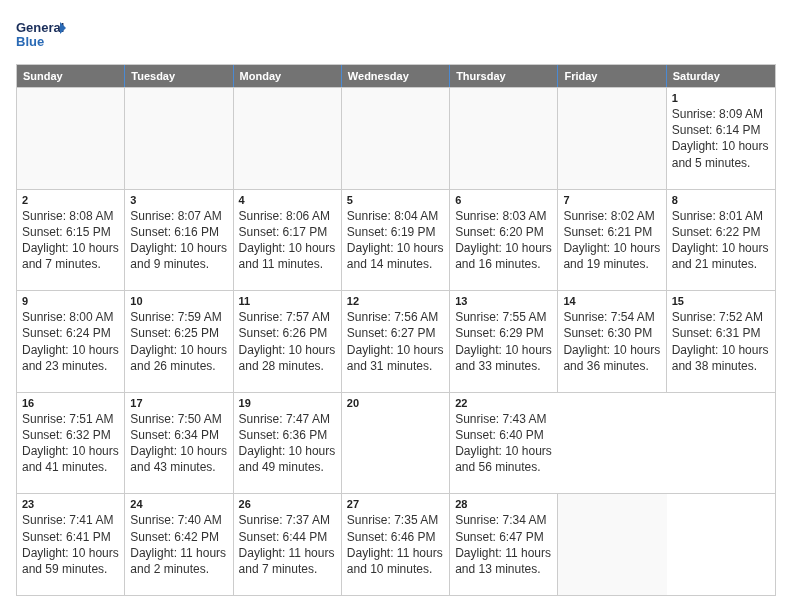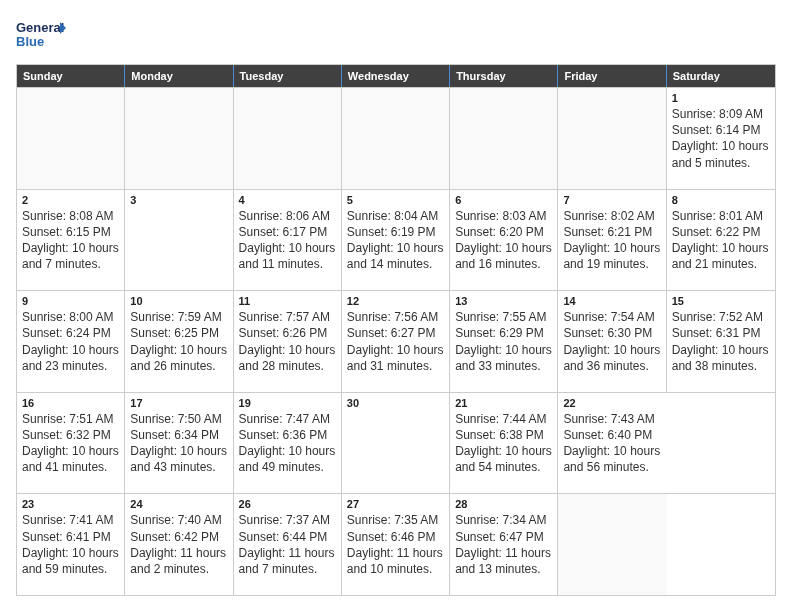--- a/index.html
+++ b/index.html
@@ -44,21 +44,21 @@
     }
     .calendar {
       flex: 1;
       display: flex;
       flex-direction: column;
       border: 1px solid #ccc;
     }
     .cal-header {
       display: grid;
       grid-template-columns: repeat(7, 1fr);
-      background: #404040;
+      background: #737373;
     }
     .cal-header-cell {
       color: #fff;
       font-size: 11px;
       font-weight: bold;
       padding: 5px 6px;
       text-align: left;
       border-right: 1px solid #4a8ad4;
     }
     .cal-header-cell:last-child {
@@ -117,22 +117,22 @@
 </div>
     <div class="title-block">
       <div class="month-title"></div>
       <div class="location"></div>
     </div>
   </div>
 
   <div class="calendar">
     <div class="cal-header">
     <div class="cal-header-cell">Sunday</div>
+        <div class="cal-header-cell">Tuesday</div>
         <div class="cal-header-cell">Monday</div>
-        <div class="cal-header-cell">Tuesday</div>
         <div class="cal-header-cell">Wednesday</div>
         <div class="cal-header-cell">Thursday</div>
         <div class="cal-header-cell">Friday</div>
         <div class="cal-header-cell">Saturday</div>
       </div>
     <div class="cal-body">
     <div class="cal-row">
           <div class="cal-cell empty"></div>
           <div class="cal-cell empty"></div>
           <div class="cal-cell empty"></div>
@@ -148,20 +148,23 @@
         </div>
         <div class="cal-row">
           <div class="cal-cell">
             <div class="day-num">2</div>
             <div class="day-info">Sunrise: 8:08 AM
 Sunset: 6:15 PM
 Daylight: 10 hours and 7 minutes.</div>
           </div>
           <div class="cal-cell">
             <div class="day-num">3</div>
+            <div class="day-info">Sunrise: 8:07 AM
+Sunset: 6:16 PM
+Daylight: 10 hours and 9 minutes.</div>
           </div>
           <div class="cal-cell">
             <div class="day-num">4</div>
             <div class="day-info">Sunrise: 8:06 AM
 Sunset: 6:17 PM
 Daylight: 10 hours and 11 minutes.</div>
           </div>
           <div class="cal-cell">
             <div class="day-num">5</div>
             <div class="day-info">Sunrise: 8:04 AM
@@ -244,27 +247,21 @@
 Sunset: 6:34 PM
 Daylight: 10 hours and 43 minutes.</div>
           </div>
           <div class="cal-cell">
             <div class="day-num">19</div>
             <div class="day-info">Sunrise: 7:47 AM
 Sunset: 6:36 PM
 Daylight: 10 hours and 49 minutes.</div>
           </div>
           <div class="cal-cell">
-            <div class="day-num">30</div>
-          </div>
-          <div class="cal-cell">
-            <div class="day-num">21</div>
-            <div class="day-info">Sunrise: 7:44 AM
-Sunset: 6:38 PM
-Daylight: 10 hours and 54 minutes.</div>
+            <div class="day-num">20</div>
           </div>
           <div class="cal-cell">
             <div class="day-num">22</div>
             <div class="day-info">Sunrise: 7:43 AM
 Sunset: 6:40 PM
 Daylight: 10 hours and 56 minutes.</div>
           </div>
         </div>
         <div class="cal-row">
           <div class="cal-cell">

